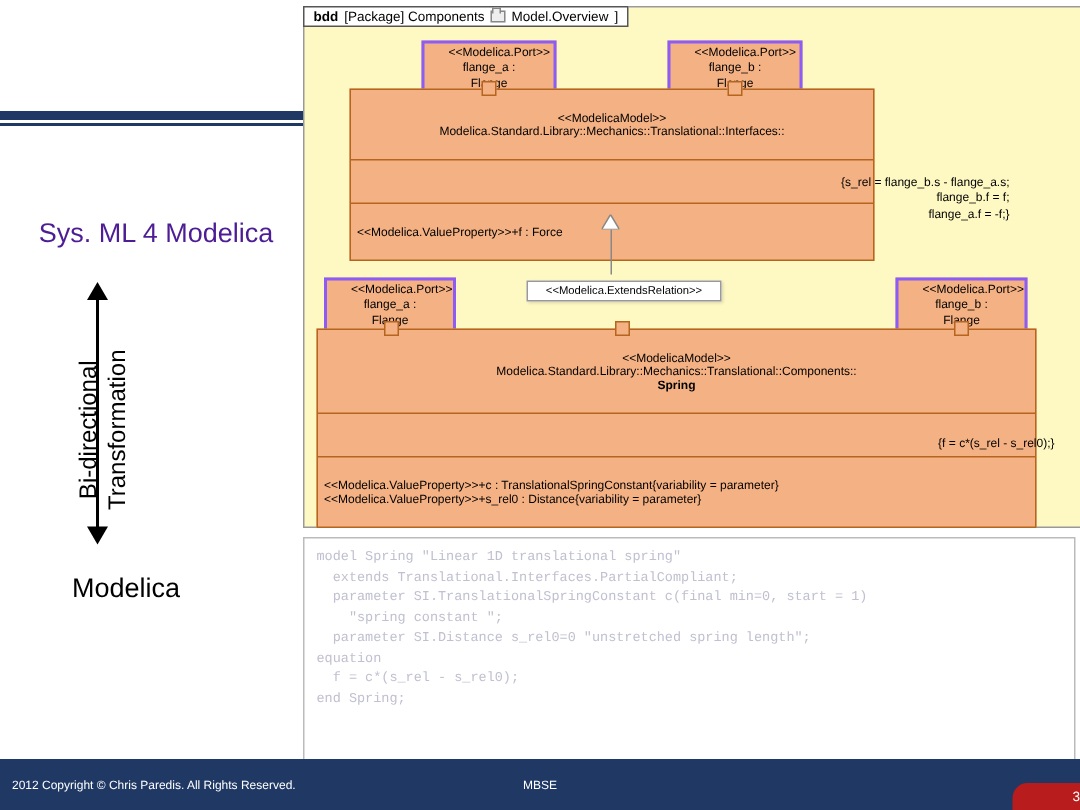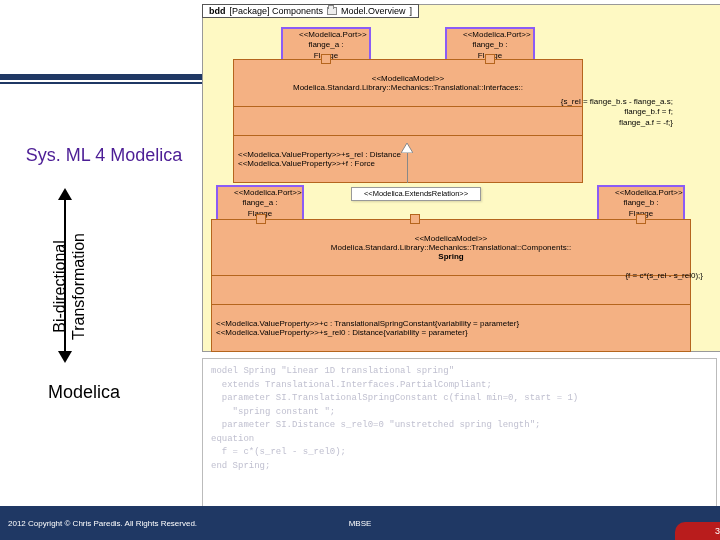--- a/index.html
+++ b/index.html
@@ -39,21 +39,21 @@
   
   .stereo-block { position: absolute; background: #fff; border: 1px solid #999; font-size: 7.5px; text-align: center; padding: 1px 3px; line-height: 1.3; box-shadow: 1px 1px 2px rgba(0,0,0,0.15); }
   
   .inherit-line { position: absolute; background: #888; }
   .tri { position: absolute; width: 12px; height: 10px; }
   .tri svg { width: 12px; height: 10px; display: block; }
   
   .code-frame { position: absolute; left: 202px; top: 358px; width: 515px; height: 155px; border: 1px solid #bbb; background: #fff; padding: 6px 8px; font-family: 'Courier New', monospace; font-size: 9px; line-height: 1.5; color: #c0c0d0; }
   .code-line { white-space: pre; }
   
-  .eq-brace { position: absolute; font-size: 8px; color: #000; text-align: right; }
+  .eq-brace { position: absolute; font-size: 8px; color: #000; text-align: right; margin-top: 20px; }
 </style>
 </head>
 <body>
 
 <div class="hr-bar1"></div>
 <div class="hr-bar2"></div>
 
 <div class="left-labels">
   <div class="title-top">Sys. ML 4 Modelica</div>
 </div>
@@ -89,21 +89,20 @@
     <div>flange_b : Flange</div>
   </div>
 
   <div class="uml-block" style="left:30px; top:54px; width:350px;">
     <div class="uml-section uml-center">
       <div>&lt;&lt;ModelicaModel&gt;&gt;</div>
       <div>Modelica.Standard.Library::Mechanics::Translational::Interfaces::</div>
     </div>
     <div class="uml-section" style="height:14px;"></div>
     <div class="uml-section">
-      <div>&lt;&lt;Modelica.ValueProperty&gt;&gt;+s_rel : Distance</div>
       <div>&lt;&lt;Modelica.ValueProperty&gt;&gt;+f : Force</div>
     </div>
   </div>
   <div class="port-square" style="left:118px; top:49px;"></div>
   <div class="port-square" style="left:282px; top:49px;"></div>
 
   <div class="eq-brace" style="left:300px; top:92px; width:170px; line-height:1.3;">
     <div>{s_rel = flange_b.s - flange_a.s;</div>
     <div>flange_b.f = f;</div>
     <div>flange_a.f = -f;}</div>

